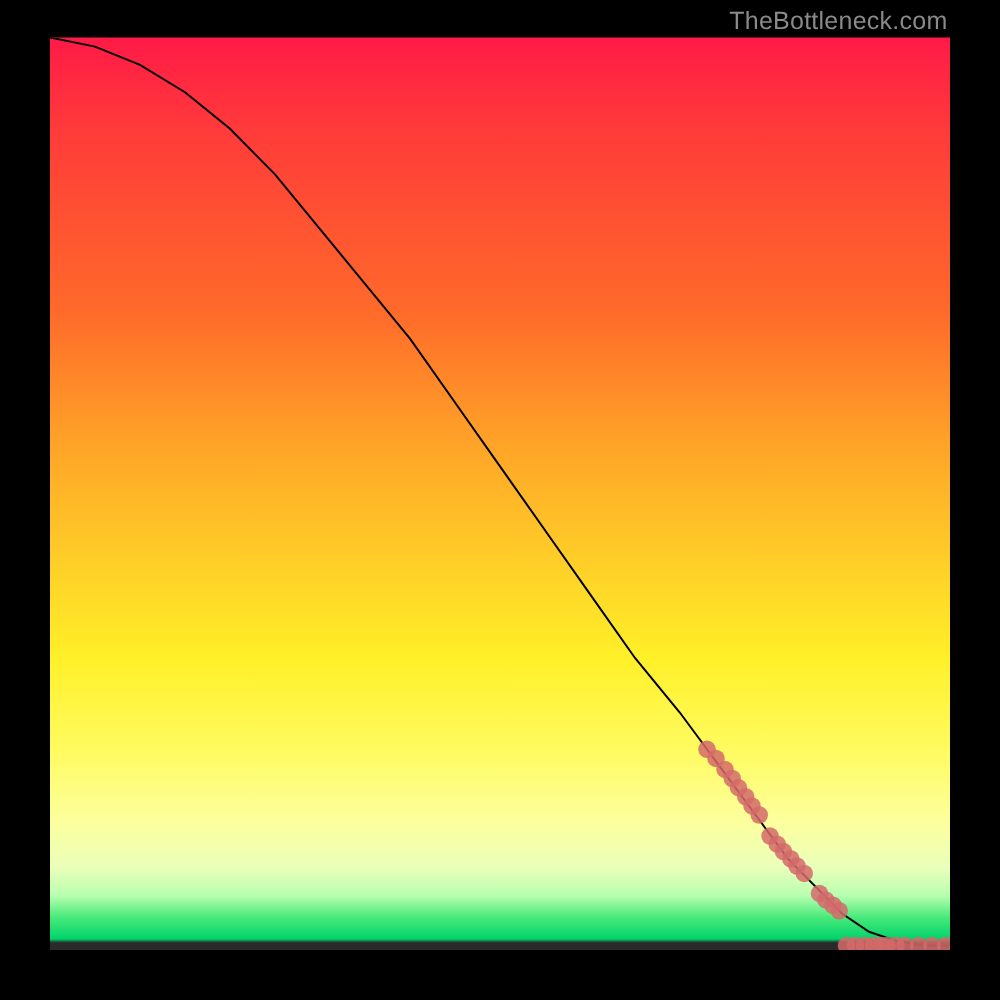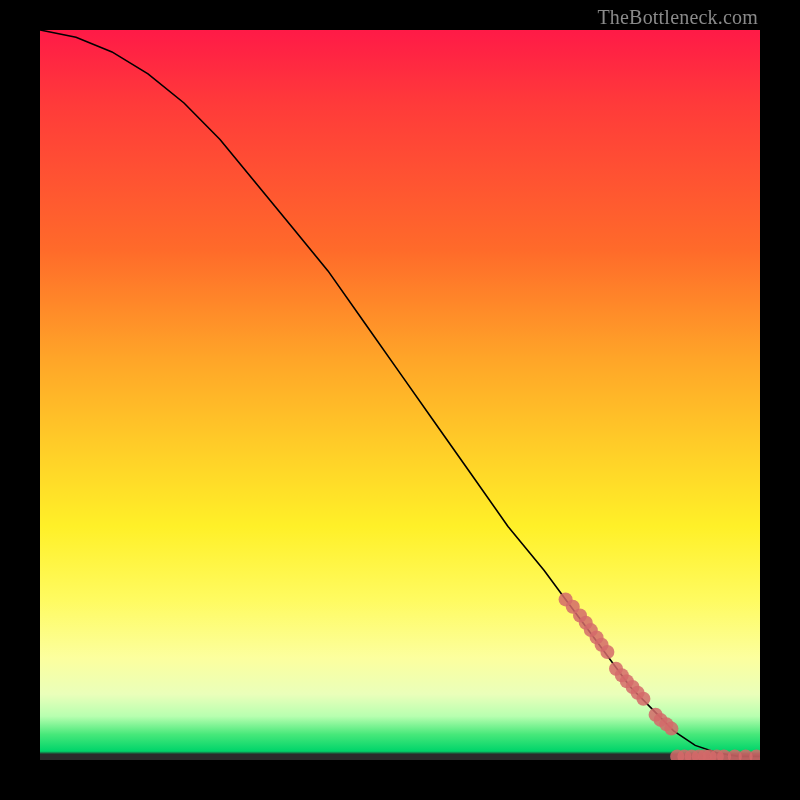--- a/index.html
+++ b/index.html
@@ -9,21 +9,20 @@
     width: 800px;
     height: 800px;
     overflow: hidden;
     font-family: Arial, Helvetica, sans-serif;
   }
   .canvas {
     position: relative;
     width: 800px;
     height: 672px;
     background: #000;
-    font-family: Liberation Serif, serif;
   }
   .plot-area {
     position: absolute;
     left: 40px;
     top: 30px;
     width: 720px;
     height: 730px;
     
     background: linear-gradient(
       to bottom,

